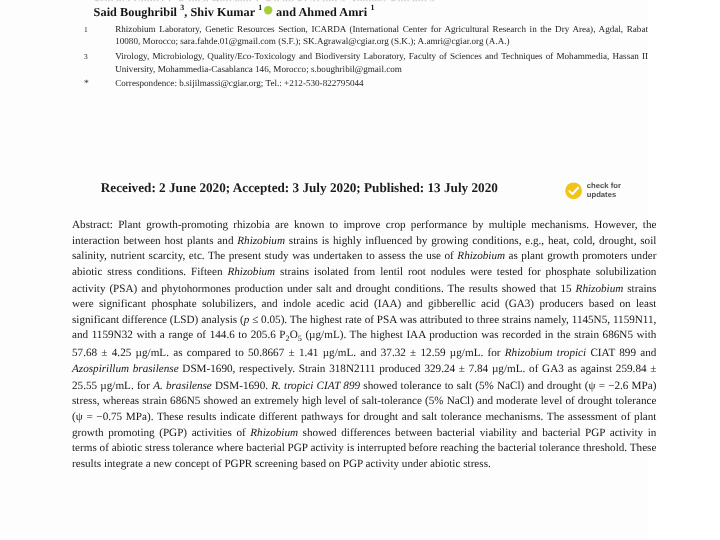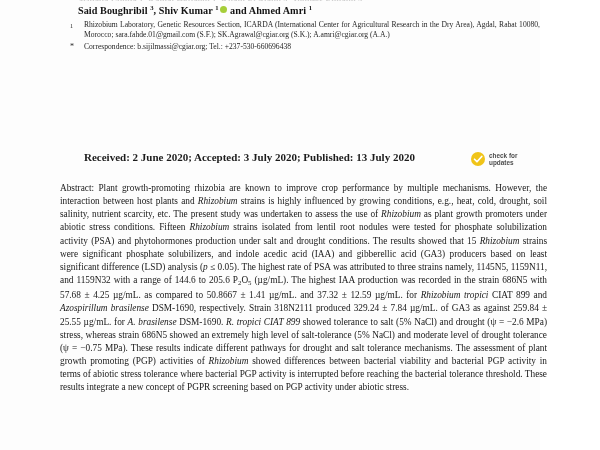--- a/index.html
+++ b/index.html
@@ -71,20 +71,21 @@
     left: 70px;
     top: 20px;
     width: 470px;
   }
   .aff {
     display: flex;
     font-size: 7.6px;
     line-height: 10.4px;
     margin-bottom: 1.6px;
     color: #1f1f1f;
+    gap: 12px;
   }
   .aff-marker {
     width: 14px;
     flex: 0 0 14px;
     font-size: 6.2px;
     padding-top: 0.5px;
     text-align: left;
     color: #1f1f1f;
   }
   .aff-marker.star {
@@ -156,25 +157,29 @@
   </div>
 
   <div class="affiliations">
 
     <div class="aff">
       <div class="aff-marker">1</div>
       <div class="aff-text">Rhizobium Laboratory, Genetic Resources Section, ICARDA (International Center for Agricultural Research in the Dry Area), Agdal, Rabat 10080, Morocco; sara.fahde.01@gmail.com (S.F.); SK.Agrawal@cgiar.org (S.K.); A.amri@cgiar.org (A.A.)</div>
     </div>
 
 
+    <div class="aff">
+      <div class="aff-marker">3</div>
+      <div class="aff-text">Virology, Microbiology, Quality/Eco-Toxicology and Biodiversity Laboratory, Faculty of Sciences and Techniques of Mohammedia, Hassan II University, Mohammedia-Casablanca 146, Morocco; s.boughribil@gmail.com</div>
+    </div>
 
 
     <div class="aff">
       <div class="aff-marker star">*</div>
-      <div class="aff-text">Correspondence: b.sijilmassi@cgiar.org; Tel.: +237-530-660696438</div>
+      <div class="aff-text">Correspondence: b.sijilmassi@cgiar.org; Tel.: +212-530-822795044</div>
     </div>
 
   </div>
 
   <div class="dates">Received: 2 June 2020; Accepted: 3 July 2020; Published: 13 July 2020</div>
 
   <div class="crossmark">
     <svg class="cm-badge" viewBox="0 0 32 32">
       <circle cx="16" cy="16" r="14" fill="#f0c419"></circle>
       <path d="M9 16.5 L14 21.5 L23.5 11" fill="none" stroke="#ffffff" stroke-width="3.4" stroke-linecap="round" stroke-linejoin="round"></path>

